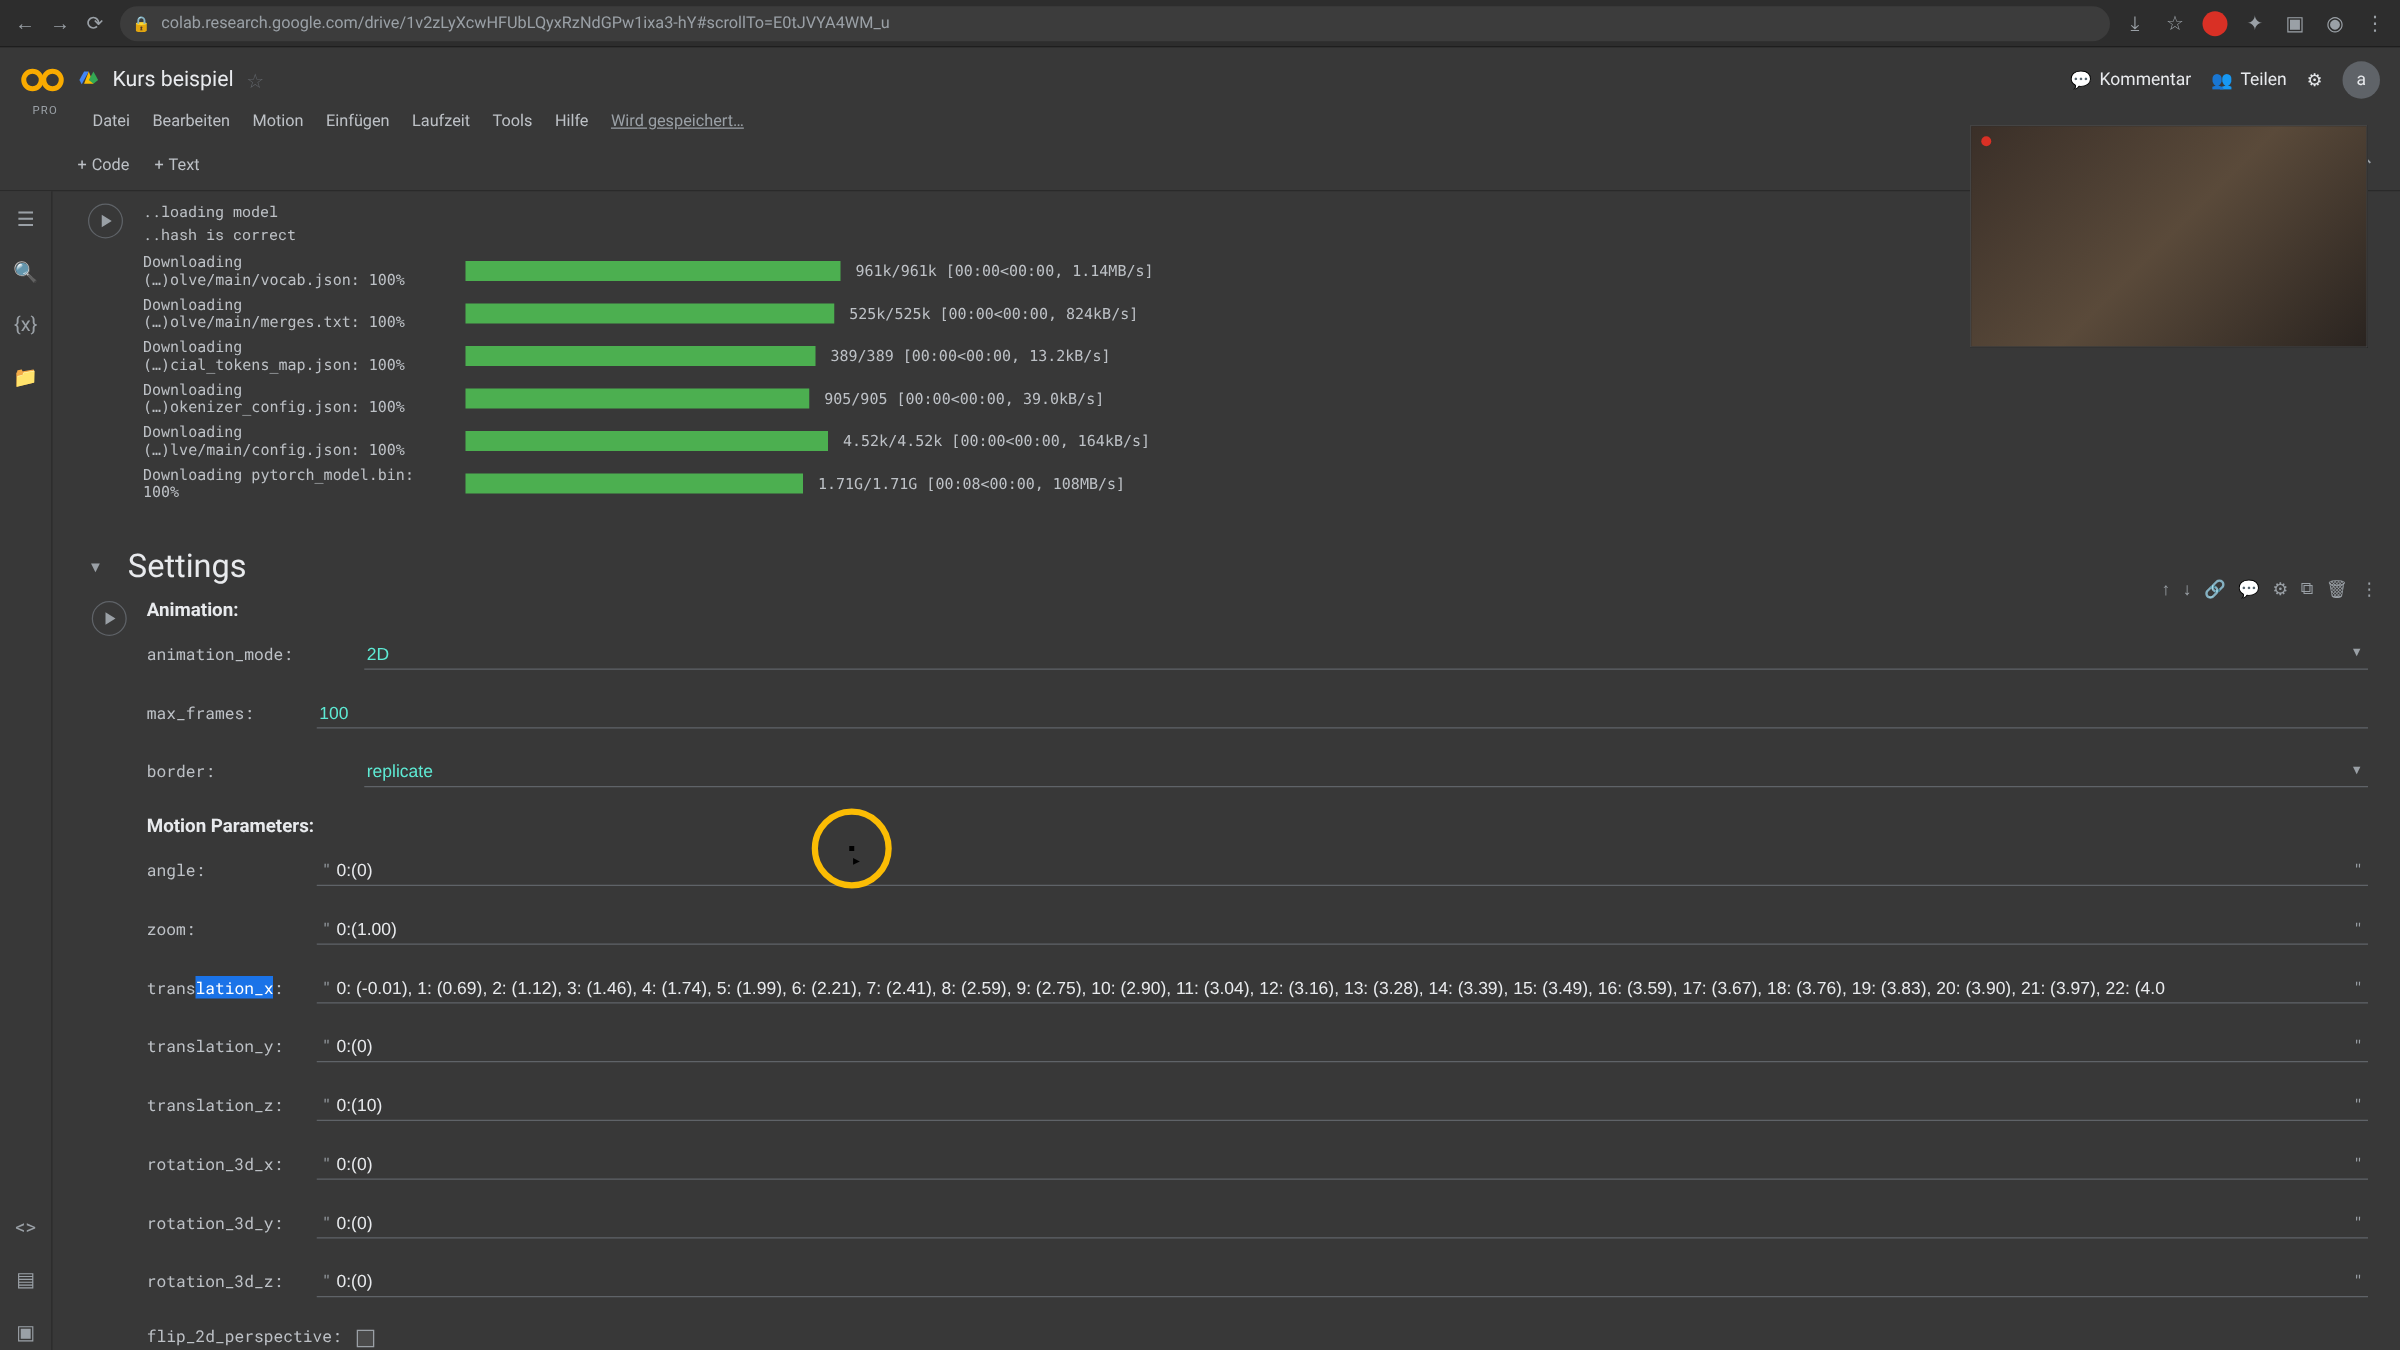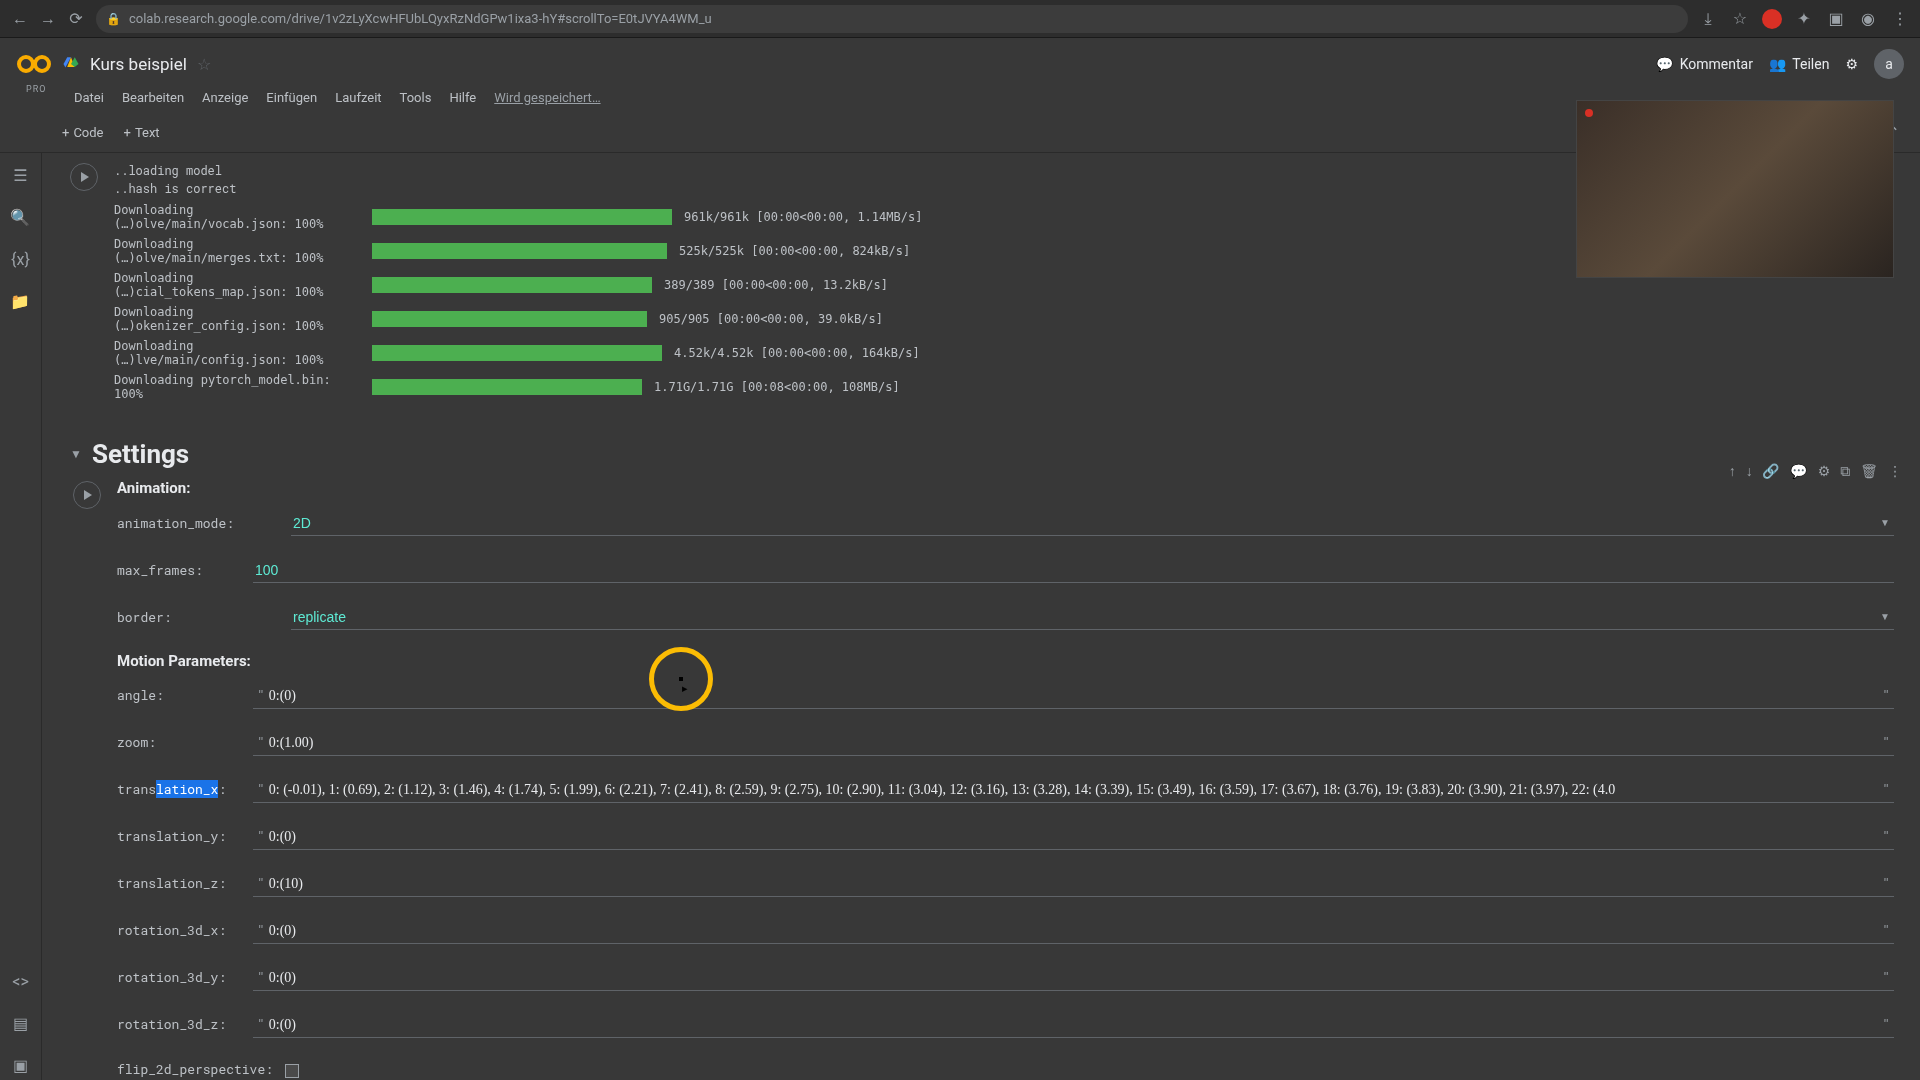--- a/index.html
+++ b/index.html
@@ -53,36 +53,36 @@
 .run-btn::before { content: ""; border-left: 8px solid #9aa0a6; border-top: 5px solid transparent; border-bottom: 5px solid transparent; margin-left: 2px; }
 .output-text { font-family: 'Roboto Mono', monospace; font-size: 12px; color: #bdc1c6; margin-left: 56px; line-height: 1.5; }
 .download-row { display: flex; align-items: center; margin-left: 56px; margin-top: 6px; font-family: monospace; font-size: 12px; color: #bdc1c6; gap: 8px; }
 .dl-label { width: 250px; }
 .progress-bar { height: 16px; background: #4caf50; }
 .dl-stats { margin-left: 4px; }
 
 
 .settings-head { display: flex; align-items: center; gap: 10px; margin: 18px 0 10px 28px; }
 .settings-head .arrow { color: #9aa0a6; font-size: 12px; }
-.settings-head .title { font-size: 26px; font-weight: 700; color: #e8eaed; }
+.settings-head .title { font-size: 26px; font-weight: 400; color: #e8eaed; margin-left: 10px; }
 
 
 .form-cell { margin-left: 16px; position: relative; border-left: 3px solid transparent; }
 .cell-toolbar { position: absolute; right: 8px; top: -16px; display: flex; gap: 10px; color: #9aa0a6; font-size: 14px; }
 .cell-toolbar span { cursor: pointer; }
 .form-body { margin-left: 56px; padding-right: 16px; }
 .form-section-title { font-size: 15px; font-weight: 700; color: #e8eaed; margin: 10px 0 14px 0; }
 .form-row { display: flex; align-items: baseline; margin-bottom: 22px; gap: 10px; }
 .form-label { font-family: 'Roboto Mono', monospace; font-size: 13px; color: #bdc1c6; min-width: 126px; }
 .form-input { flex: 1; background: transparent; border: none; border-bottom: 1px solid #5f6368; color: #5eead4; font-size: 14px; padding: 4px 2px; font-family: Arial, sans-serif; }
 .dropdown-row { position: relative; gap: 48px; }
 .dropdown-arrow { position: absolute; right: 4px; top: 6px; color: #9aa0a6; font-size: 10px; }
 .quoted-input { display: flex; flex: 1; align-items: baseline; border-bottom: 1px solid #5f6368; }
 .quoted-input .quote { font-family: 'Roboto Mono', monospace; font-size: 13px; color: #9aa0a6; padding: 0 4px; }
-.quoted-input input { flex: 1; background: transparent; border: none; color: #e8eaed; font-size: 14px; padding: 4px 0; font-family: Liberation Serif, serif; }
+.quoted-input input { flex: 1; background: transparent; border: none; color: #e8eaed; font-size: 14px; padding: 4px 0; }
 .checkbox-row { display: flex; align-items: flex-end; gap: 12px; margin-bottom: 18px; }
 .checkbox { width: 14px; height: 14px; border: 1px solid #9aa0a6; background: #4a4a4a; }
 
 
 .webcam { position: absolute; top: 100px; right: 26px; width: 318px; height: 178px; background: #222; border: 1px solid #444; }
 .webcam-inner { width: 100%; height: 100%; background: linear-gradient(135deg, #3a2f28 0%, #5a4a3a 50%, #2a2420 100%); position: relative; }
 .webcam-dot { position: absolute; top: 8px; left: 8px; width: 8px; height: 8px; border-radius: 50%; background: #d93025; }
 
 
 .highlight-circle { position: absolute; width: 64px; height: 64px; border: 5px solid #fbbc04; border-radius: 50%; pointer-events: none; }
@@ -144,21 +144,21 @@
       </div>
       <div class="header-btn">
         <span>⚙</span>
       </div>
       <div class="avatar">a</div>
     </div>
   </div>
   <div class="menu-bar">
     <span class="menu-item">Datei</span>
     <span class="menu-item">Bearbeiten</span>
-    <span class="menu-item">Anzeige</span>
+    <span class="menu-item">Motion</span>
     <span class="menu-item">Einfügen</span>
     <span class="menu-item">Laufzeit</span>
     <span class="menu-item">Tools</span>
     <span class="menu-item">Hilfe</span>
     <span class="menu-item save-status">Wird gespeichert…</span>
   </div>
 </div>
 
 <div class="toolbar">
   <div class="toolbar-btn">+ <span>Code</span></div>

